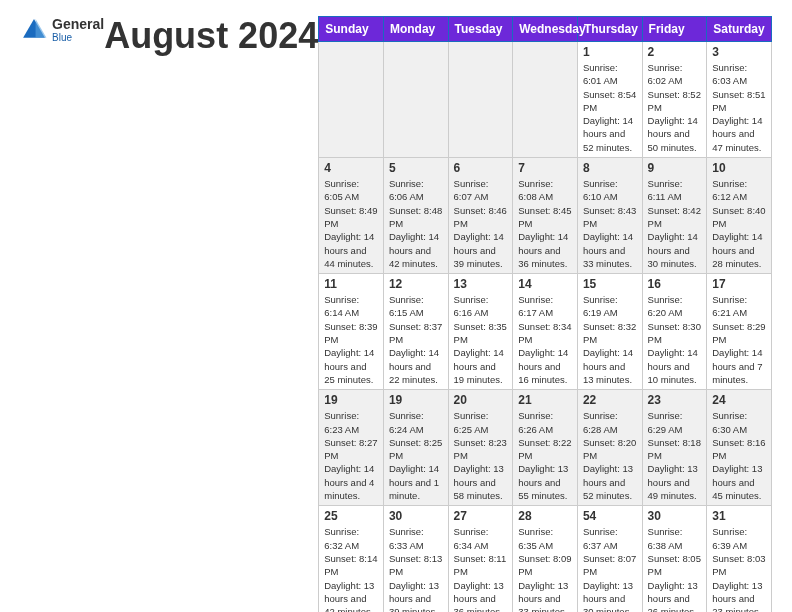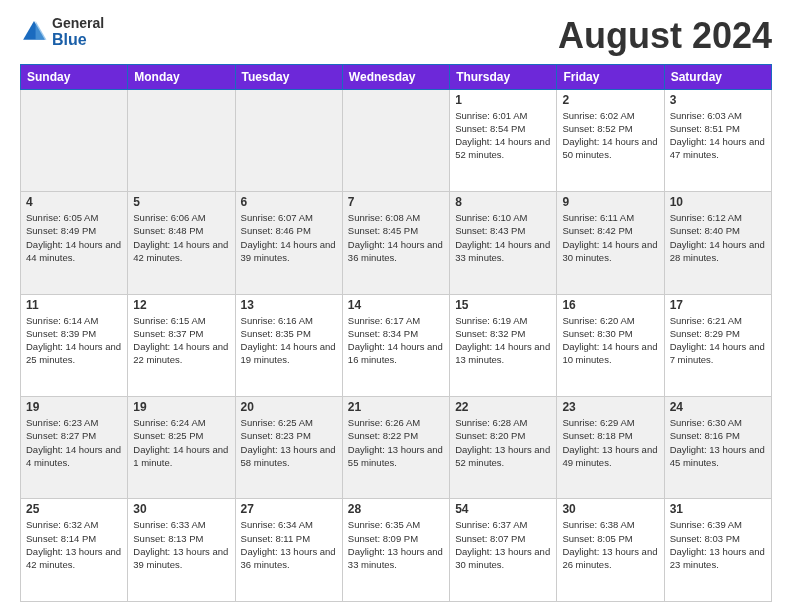--- a/index.html
+++ b/index.html
@@ -8,21 +8,21 @@
       background: #fff;
       width: 792px;
       height: 612px;
       overflow: hidden;
     }
     .page {
       width: 792px;
       height: 612px;
       padding: 16px 20px 10px 20px;
       display: flex;
-      flex-direction: column;
+      flex-direction: row;
     }
     .header {
       display: flex;
       align-items: flex-start;
       justify-content: space-between;
       margin-bottom: 8px;
     }
     .logo {
       display: flex;
       align-items: center;
@@ -32,22 +32,22 @@
       display: flex;
       flex-direction: column;
       line-height: 1.1;
     }
     .logo-general {
       font-size: 14px;
       font-weight: bold;
       color: #333;
     }
     .logo-blue {
-      font-size: 16px;
-      font-weight: bold;
+      font-size: 10px;
+      font-weight: normal;
       color: #1a5fa8;
     }
     .logo-icon {
       width: 28px;
       height: 28px;
     }
     .title-section {
       text-align: left;
     }
     .main-title {

